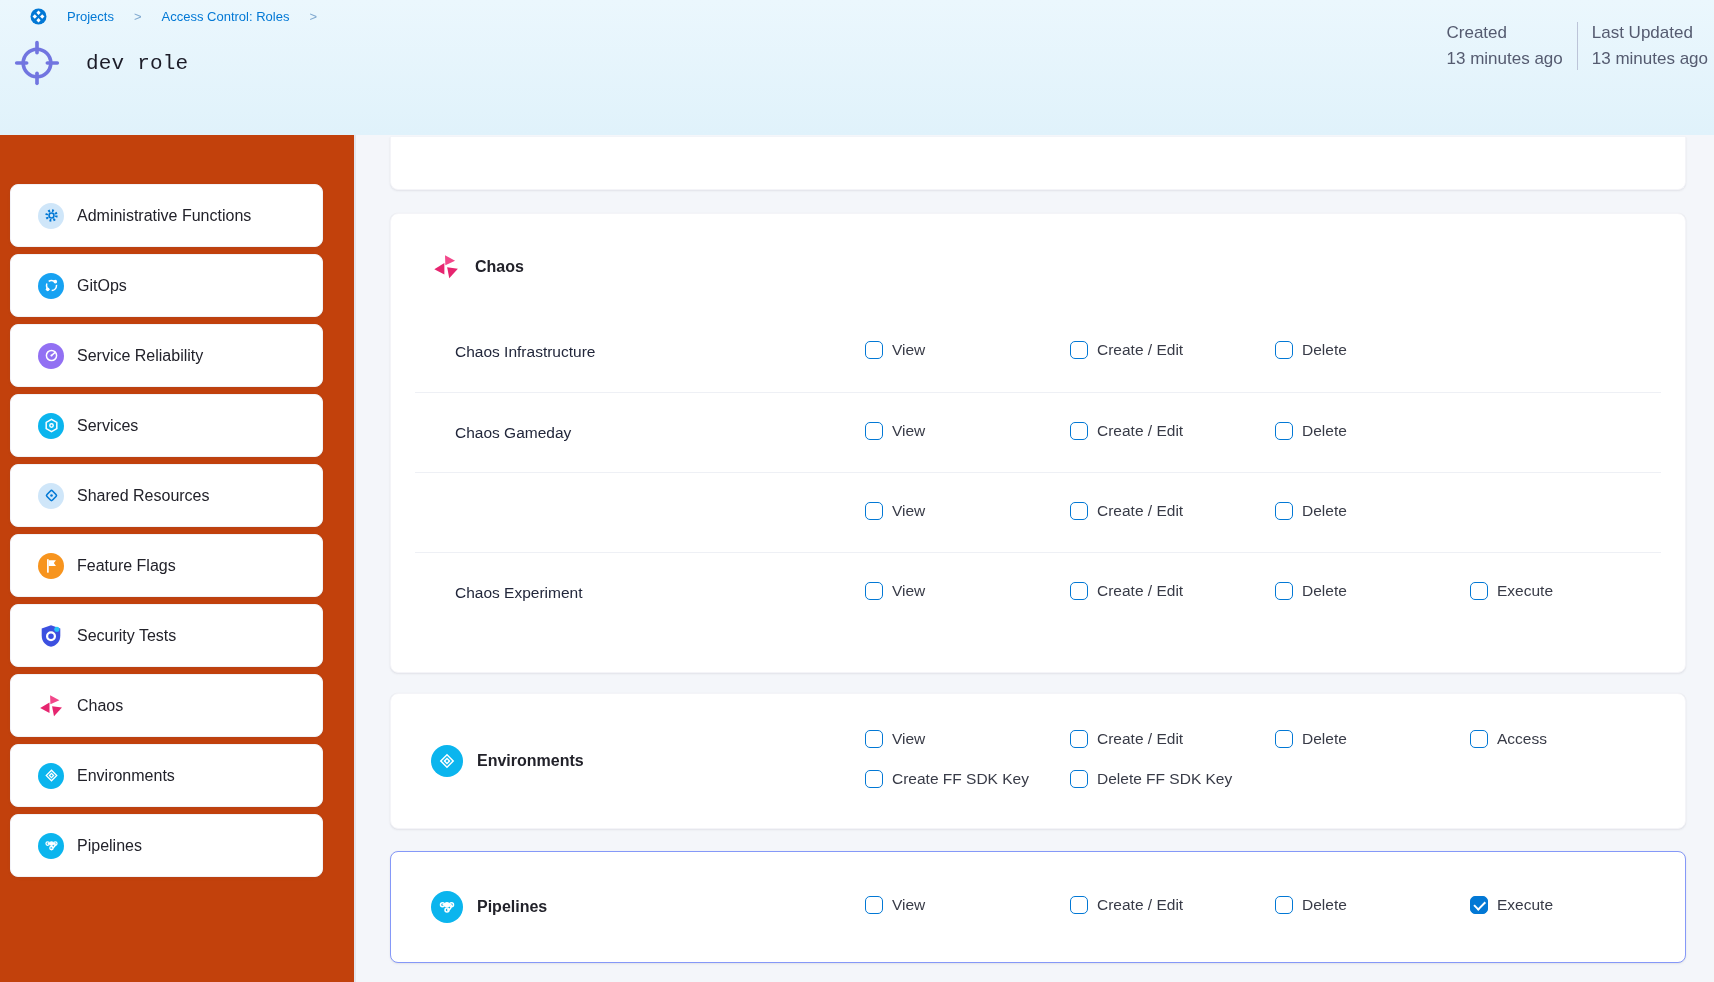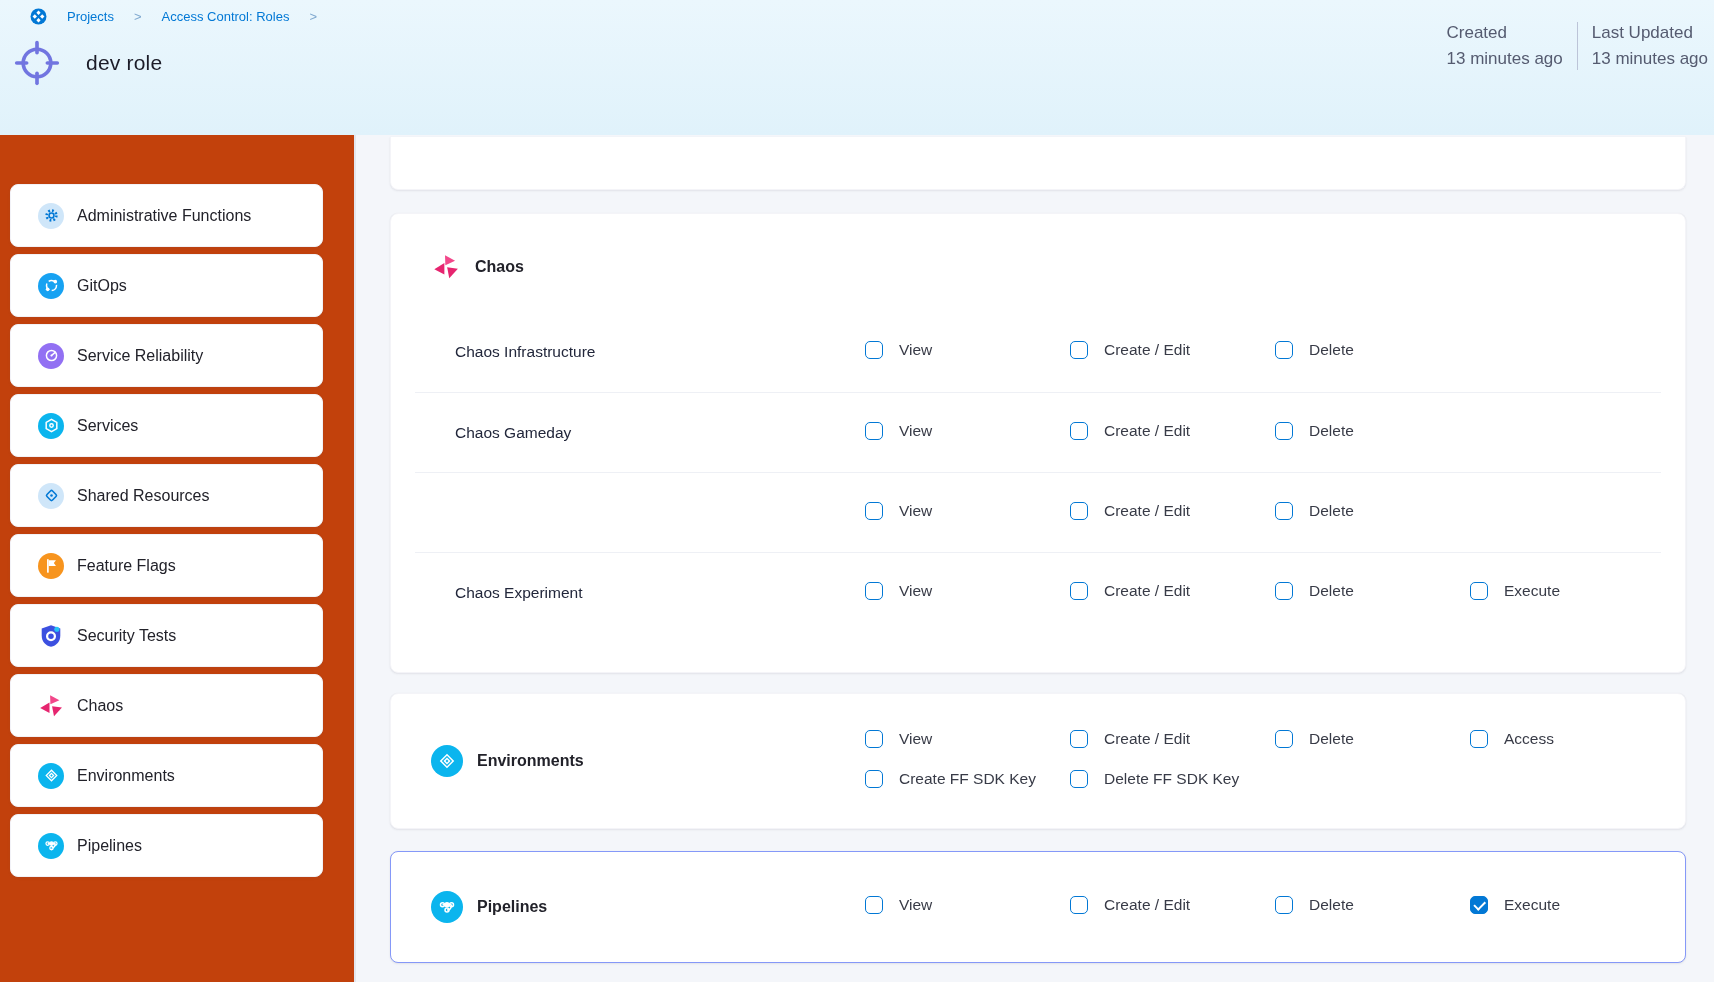--- a/index.html
+++ b/index.html
@@ -29,21 +29,21 @@
     font-size:13px; font-weight:500; color:var(--accent);
   }
   .breadcrumbs .crumb{ cursor:pointer; text-decoration:none; color:var(--accent); }
   .breadcrumbs .sep{ color:#7fa8cf; font-weight:400; }
   .bc-icon{ width:17px; height:17px; display:inline-flex; }
   .title-row{
     position:absolute; top:40px; left:14px;
     display:flex; align-items:center; gap:26px;
   }
   .title-icon{ width:46px; height:46px; display:inline-flex; }
-  .page-title{ font-size:21px; font-weight:500; color:#1c1c28; letter-spacing:.2px; }
+  .page-title{ font-size:21px; font-weight:500; color:#1c1c28; letter-spacing:.2px;font-family:Liberation Mono, monospace; }
   .header-meta{
     position:absolute; top:20px; right:-8px;
     display:flex; align-items:stretch;
     color:#555b70; font-size:17px; line-height:26px;
   }
   .meta-col{ padding:0 14px; white-space:nowrap; }
   .meta-divider{ width:1px; background:#bcc4d8; margin:2px 0; }
 
   
   .page-body{ display:flex; height:847px; }
@@ -105,21 +105,21 @@
     grid-auto-rows:26px; row-gap:14px; align-items:center;
   }
   .row-head{
     display:flex; align-items:center; gap:14px; padding-left:16px;
     grid-column:1; align-self:center;
   }
   .row-head .icon-badge{ width:32px; height:32px; }
   .row-head .icon-badge svg{ width:20px; height:20px; }
   .row-head .card-title{ font-size:16px; }
 
-  .opt{ display:inline-flex; align-items:center; gap:16px; cursor:pointer; white-space:nowrap; }
+  .opt{ display:inline-flex; align-items:center; gap:9px; cursor:pointer; white-space:nowrap; }
   .cb{
     position:relative; width:18px; height:18px; flex:none;
     border:1.6px solid var(--accent); border-radius:5px; background:#fff;
   }
   .cb.checked{ background:var(--accent); }
   .cb.checked::after{
     content:""; position:absolute; left:3px; top:4px;
     width:9px; height:4.5px;
     border-left:2px solid #fff; border-bottom:2px solid #fff;
     transform:rotate(-45deg);

